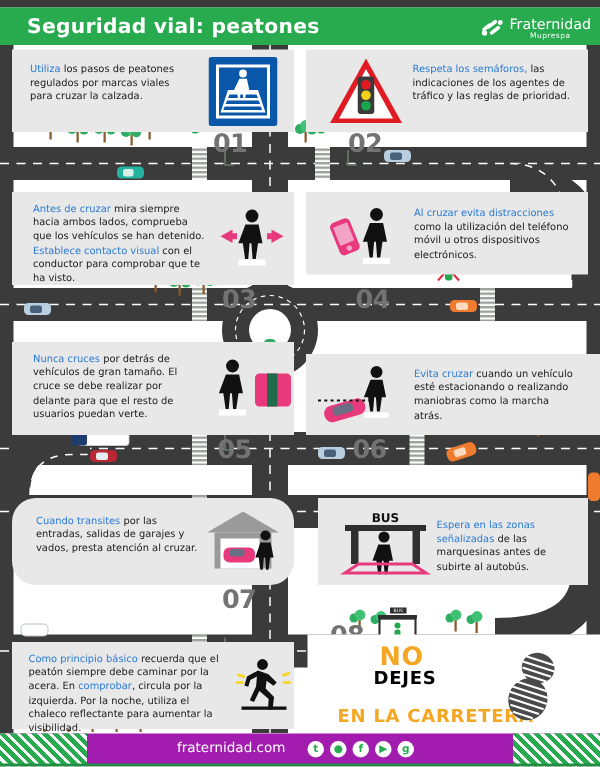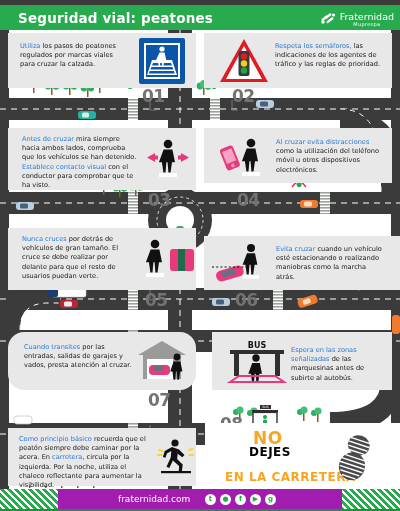--- a/index.html
+++ b/index.html
@@ -602,21 +602,21 @@
           <path d="M2.2 9 h7.6 l2.2 10.8 h-2.6 l-1.2 9 h-1.8 l-.7-9 h-1 l-.8 9 h-1.8 l-1.2-9 h-2.6 z"></path>
         </g>
         <path d="M4 43 L13 37 L49 37 L58 43 Z" fill="none" stroke="#e8397d" stroke-width="2"></path>
       </svg>
     </div>
   </div>
   <div class="num" style="left:220px;top:414px;">08</div>
 
   <div class="card" style="left:8px;top:428px;width:188px;height:58px;">
     <div class="txt" style="left:11px;top:7px;width:128px;">
-      <b>Como principio básico</b><span> recuerda que el peatón siempre debe caminar por la acera. En </span><b>carretera</b><span>, circula por la izquierda. Por la noche, utiliza el chaleco reflectante para aumentar la visibilidad.</span>
+      <b>Como principio básico</b><span> recuerda que el peatón siempre debe caminar por la acera. En </span><b>comprobar</b><span>, circula por la izquierda. Por la noche, utiliza el chaleco reflectante para aumentar la visibilidad.</span>
     </div>
     <div style="position:absolute;left:146px;top:10px;">
       <svg width="42" height="40" viewBox="0 0 42 40">
         <g fill="#111111">
           <circle cx="21" cy="5" r="3.6"></circle>
           <path d="M18 9 l7 2.5 l5.5 5.5 l-2.2 2.2 l-4.6-3.4 l-0.6 5.2 l5.6 5.6 l-1 8.4 h-3 l.4-7 l-6.2-5.4 l-3.6 7.4 l-2.8-1.2 l4.2-9.2 l.6-6.6 l-4.4 2.4 l-1.4 4.4 l-2.6-.8 l1.8-6 z"></path>
         </g>
         <rect x="7" y="33" width="30" height="2.2" fill="#111111"></rect>
         <g stroke="#f5d633" stroke-width="2" stroke-linecap="round">
           <path d="M5 12 L8.5 13"></path>

